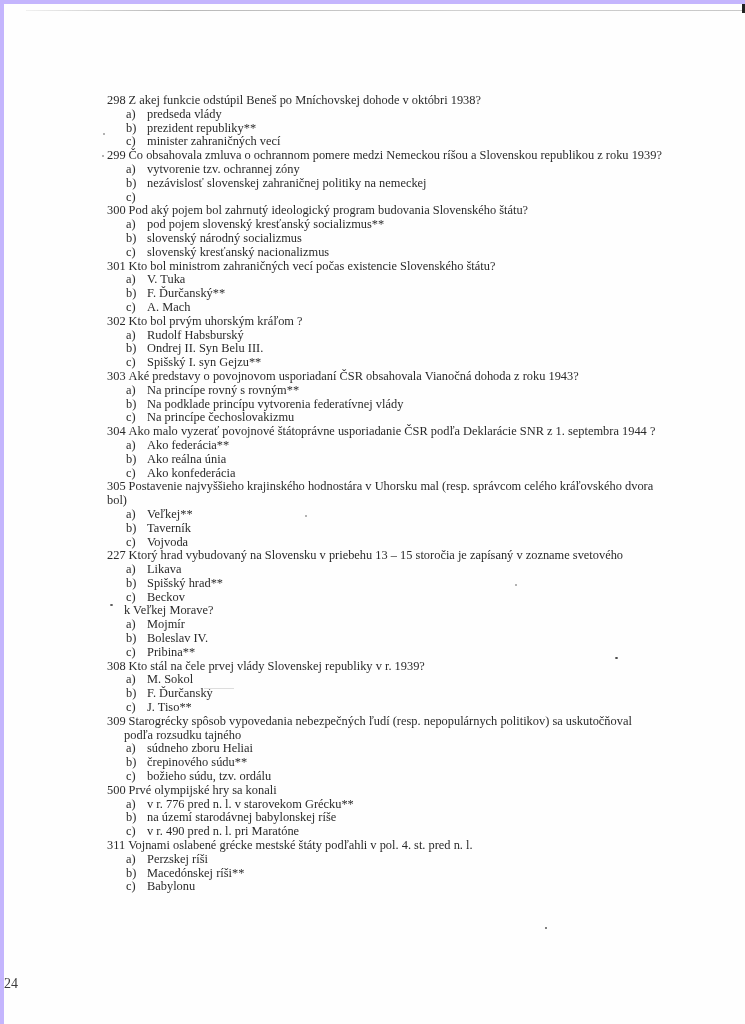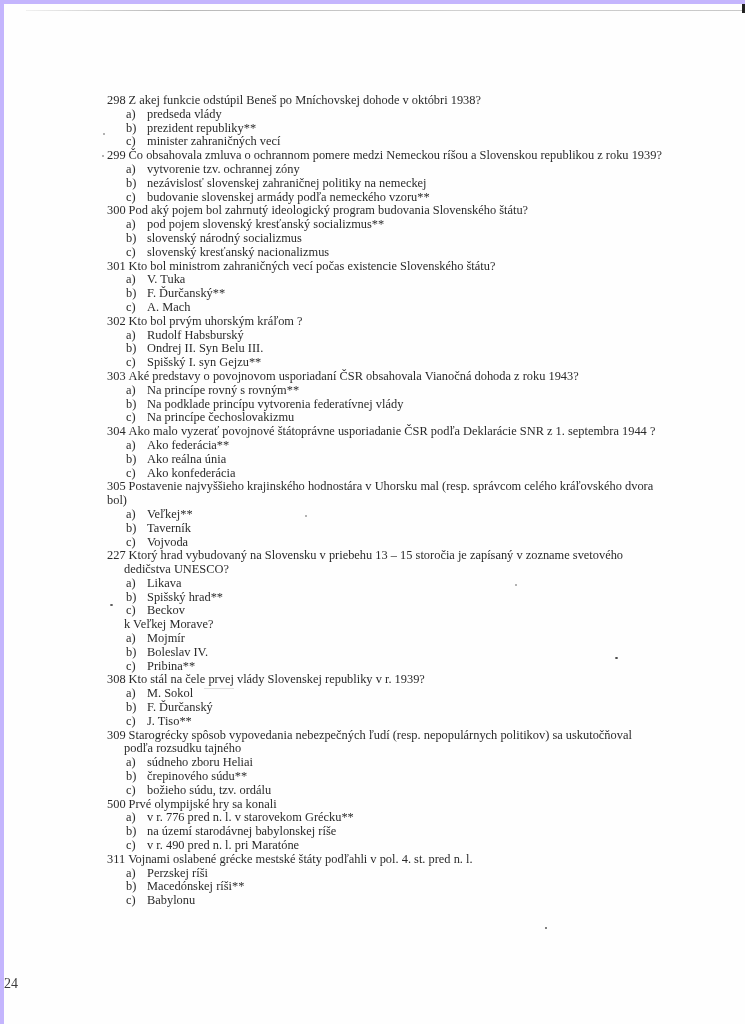--- a/index.html
+++ b/index.html
@@ -67,21 +67,20 @@
           <div class="opt">
             <span class="opt-letter">a)</span>
             <span class="opt-text">vytvorenie tzv. ochrannej zóny</span>
           </div>
           <div class="opt">
             <span class="opt-letter">b)</span>
             <span class="opt-text">nezávislosť slovenskej zahraničnej politiky na nemeckej</span>
           </div>
           <div class="opt">
             <span class="opt-letter">c)</span>
-            <span class="opt-text">budovanie slovenskej armády podľa nemeckého vzoru**</span>
           </div>
         </div>
       </div>
       <div class="q">
         <div class="q-title"><span class="q-num">300</span><span>Pod aký pojem bol zahrnutý ideologický program budovania Slovenského štátu?</span></div>
         <div class="opts">
           <div class="opt">
             <span class="opt-letter">a)</span>
             <span class="opt-text">pod pojem slovenský kresťanský socializmus**</span>
           </div>
@@ -176,21 +175,20 @@
             <span class="opt-text">Taverník</span>
           </div>
           <div class="opt">
             <span class="opt-letter">c)</span>
             <span class="opt-text">Vojvoda</span>
           </div>
         </div>
       </div>
       <div class="q">
         <div class="q-title"><span class="q-num">227</span><span>Ktorý hrad vybudovaný na Slovensku v priebehu 13 – 15 storočia je zapísaný v zozname svetového</span></div>
-        <div class="q-cont">dedičstva UNESCO?</div>
         <div class="opts">
           <div class="opt">
             <span class="opt-letter">a)</span>
             <span class="opt-text">Likava</span>
           </div>
           <div class="opt">
             <span class="opt-letter">b)</span>
             <span class="opt-text">Spišský hrad**</span>
           </div>
           <div class="opt">

